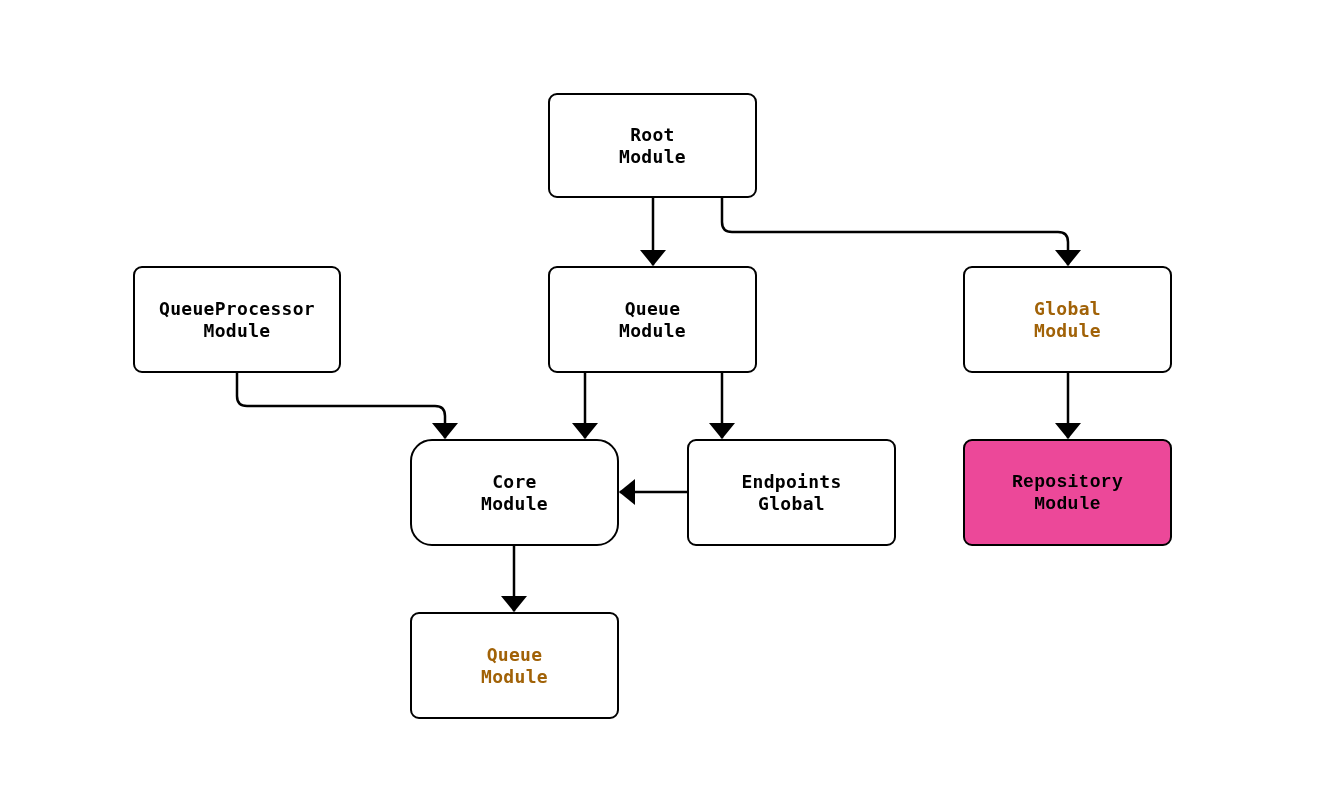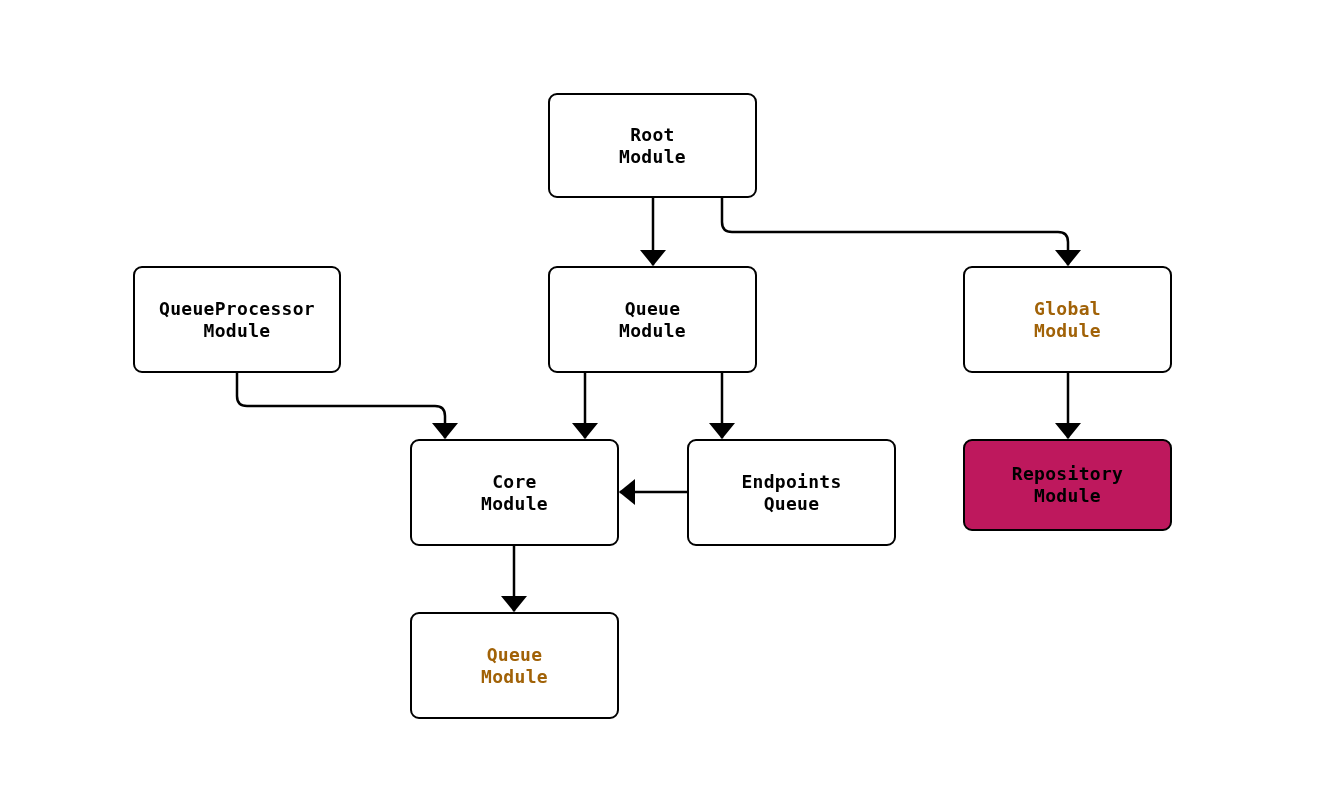--- a/index.html
+++ b/index.html
@@ -78,29 +78,29 @@
 Module</span>
       </div>
       <div class="node" style="left: 548px; top: 266px; width: 209px; height: 107px; border-color: rgb(0, 0, 0); background: rgb(255, 255, 255);">
         <span class="node-label" style="color: rgb(0, 0, 0);">Queue
 Module</span>
       </div>
       <div class="node" style="left: 963px; top: 266px; width: 209px; height: 107px; border-color: rgb(0, 0, 0); background: rgb(255, 255, 255);">
         <span class="node-label" style="color: #a16207;">Global
 Module</span>
       </div>
-      <div class="node" style="left: 410px; top: 439px; width: 209px; height: 107px; border-color: rgb(0, 0, 0); background: rgb(255, 255, 255);">
+      <div class="node" style="left: 410px; top: 439px; width: 209px; height: 107px; border-color: rgb(0, 0, 0); background: rgb(255, 255, 255); border-radius: 22px;">
         <span class="node-label" style="color: rgb(0, 0, 0);">Core
 Module</span>
       </div>
       <div class="node" style="left: 687px; top: 439px; width: 209px; height: 107px; border-color: rgb(0, 0, 0); background: rgb(255, 255, 255);">
         <span class="node-label" style="color: rgb(0, 0, 0);">Endpoints
-Queue</span>
+Global</span>
       </div>
-      <div class="node" style="left: 963px; top: 439px; width: 209px; height: 92px; border-color: rgb(0, 0, 0); background: #be185d;">
+      <div class="node" style="left: 963px; top: 439px; width: 209px; height: 107px; border-color: rgb(0, 0, 0); background: #ec4899; font-family: Liberation Mono, monospace;">
         <span class="node-label" style="color: rgb(0, 0, 0);">Repository
 Module</span>
       </div>
       <div class="node" style="left: 410px; top: 612px; width: 209px; height: 107px; border-color: rgb(0, 0, 0); background: rgb(255, 255, 255);">
         <span class="node-label" style="color: #a16207;">Queue
 Module</span>
       </div>
     </div>
 </div>
 

